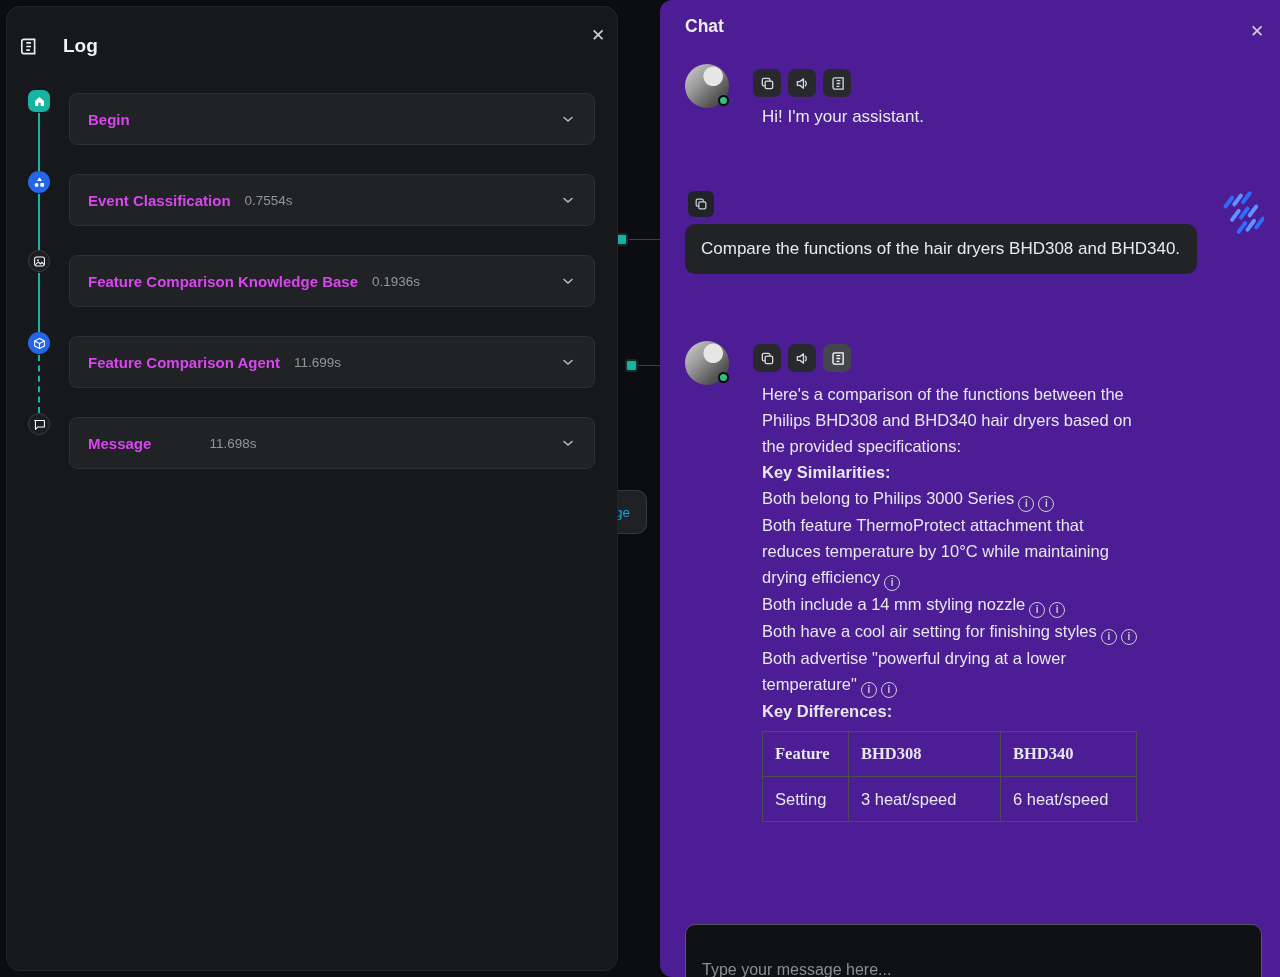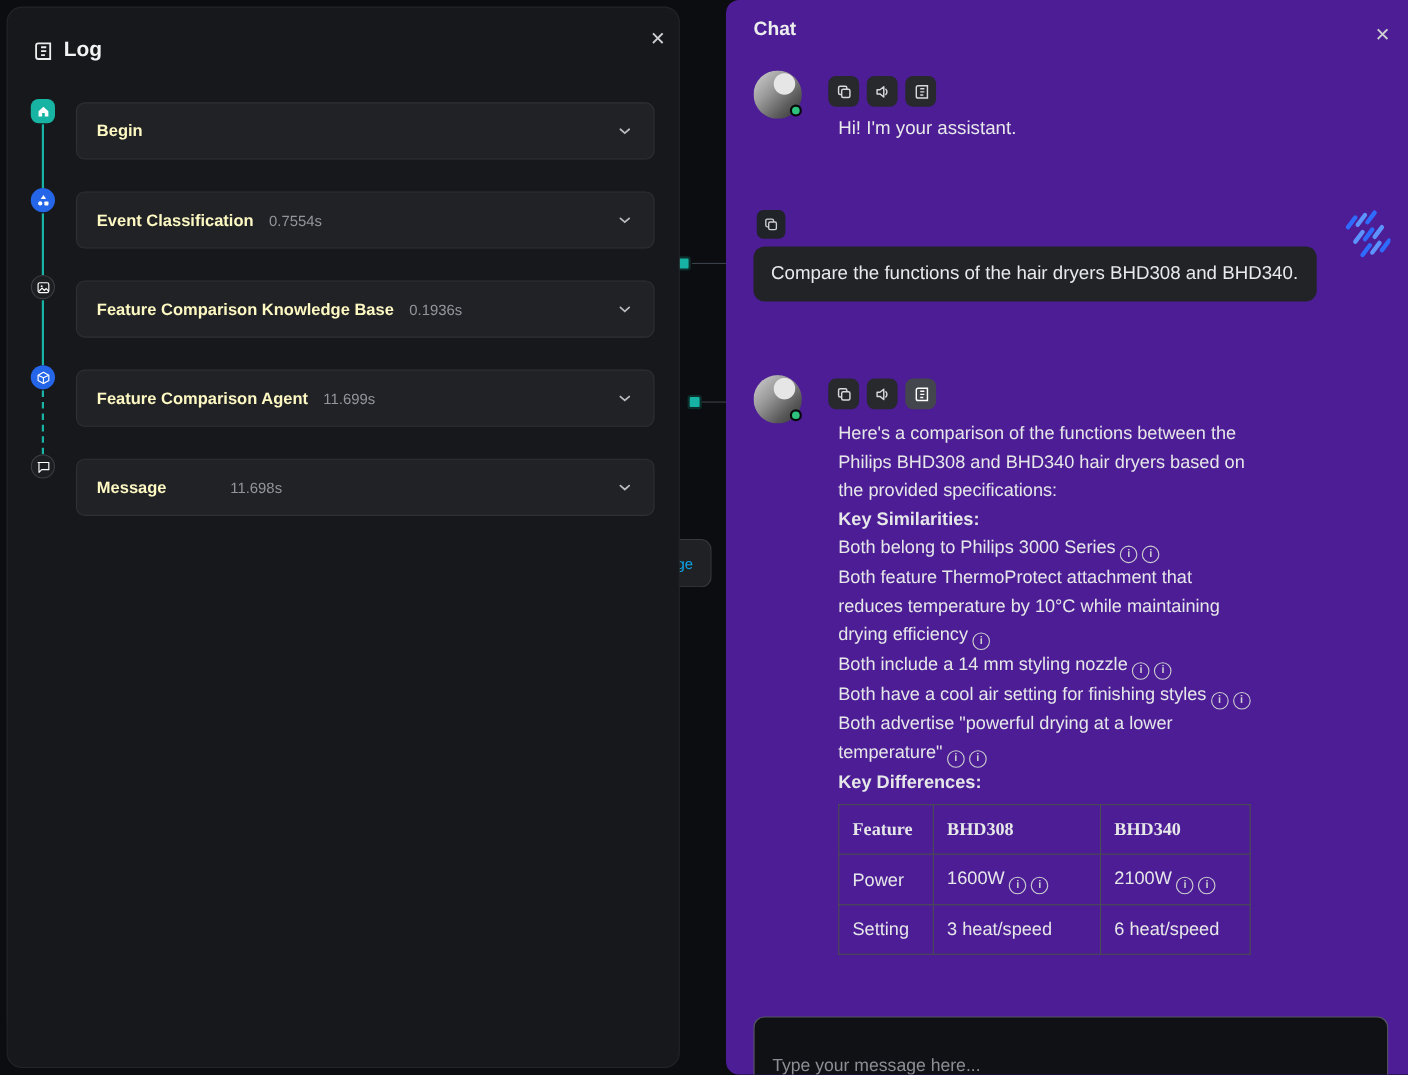--- a/index.html
+++ b/index.html
@@ -17,40 +17,40 @@
   .edge-line { position:absolute; height:1px; background:#3a4047; }
   .node-frag { position:absolute; left:612px; top:490px; width:35px; height:44px;
     background:#1f2124; border:1px solid #37393d; border-left:none;
     border-radius:0 10px 10px 0; display:flex; align-items:center;
     padding-left:3px; font-size:13.5px; color:#0ea5e9; }
 
   
   .log-panel { position:absolute; left:6px; top:6px; width:612px; height:965px;
     background:#17181b; border:1px solid #242529; border-radius:14px; z-index:3;
     overflow:hidden; }
-  .log-header { position:absolute; left:22px; top:28px; display:flex;
-    align-items:center; gap:10px; }
+  .log-header { position:absolute; left:11px; top:28px; display:flex;
+    align-items:center; gap:26px; }
   .log-header .ttl { font-size:19px; font-weight:700; color:#f2f3f4; }
   .panel-close { position:absolute; width:28px; height:28px; display:flex;
     align-items:center; justify-content:center; color:#cfd0d2; font-size:17px;
     cursor:pointer; border-radius:6px; }
   .log-panel .panel-close { left:577px; top:14px; }
 
   .tl-line { position:absolute; left:31px; width:2px; background:#18b3a4; }
   .tl-line.dashed { background:none; width:0; border-left:2px dashed #18b3a4; }
   .tl-icon { position:absolute; left:21px; width:22px; height:22px;
     border-radius:7px; display:flex; align-items:center; justify-content:center; }
   .tl-icon.teal { background:#17b3a3; }
   .tl-icon.blue { background:#2566e8; }
   .tl-icon.dark { background:#1c1e22; border:1px solid #3a3d42; }
 
   .log-row { position:absolute; left:62px; width:526px; height:52px;
     background:#202226; border:1px solid #2e3034; border-radius:8px;
     display:flex; align-items:center; padding:0 18px; cursor:pointer; }
-  .log-row .lbl { font-size:15px; font-weight:600; color:#fef9c3; }
+  .log-row .lbl { font-size:15px; font-weight:600; color:#d946ef; }
   .log-row .tm  { font-size:13.5px; color:#93959a; margin-left:14px; }
   .log-row .chev { margin-left:auto; display:flex; }
 
   
   .chat-panel { position:absolute; left:660px; top:0; width:620px; height:977px;
     background:#4c1d95; border-radius:12px 0 0 12px; z-index:3; overflow:hidden; }
   .chat-title { position:absolute; left:25px; top:16px; font-size:17.5px;
     font-weight:600; color:#eceded; }
   .chat-panel .panel-close { left:583px; top:17px; }
 
@@ -307,25 +307,20 @@
     <div class="hline">Key Differences:</div>
 
     <table class="cmp-table">
       <tbody>
           <tr>
         <th class="col-f">Feature</th>
         <th class="col-a">BHD308</th>
         <th class="col-b">BHD340</th>
       </tr>
       <tr>
-        <td><span>Power</span></td>
-        <td><span>1600W</span><span class="cite"></span><span class="cite"></span></td>
-        <td><span>2100W</span><span class="cite"></span><span class="cite"></span></td>
-      </tr>
-      <tr>
         <td><span>Setting</span></td>
         <td><span>3 heat/speed</span></td>
         <td><span>6 heat/speed</span></td>
       </tr>
     </tbody>
       </table>
   </div>
 
   <input class="chat-input" type="text" placeholder="Type your message here..." style="">
 </section>

